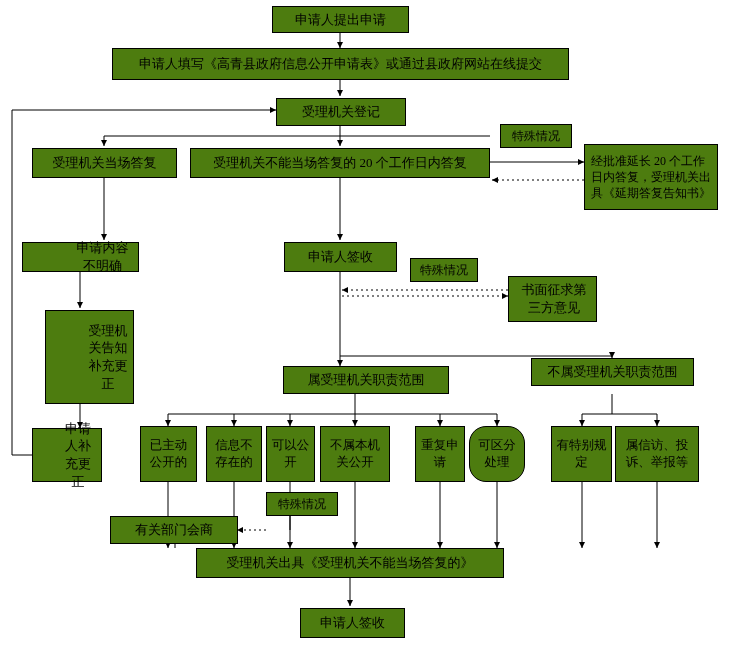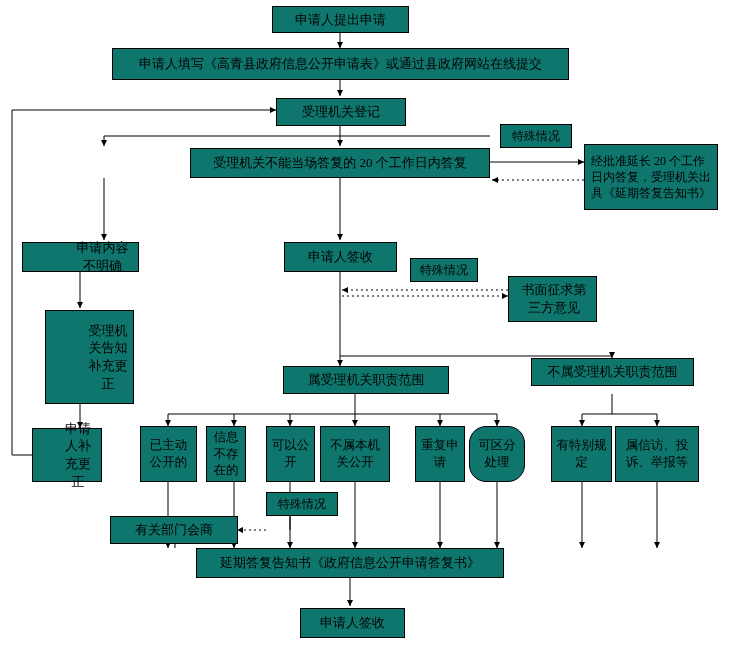--- a/index.html
+++ b/index.html
@@ -7,21 +7,21 @@
     width:750px;height:649px;
     background:#ffffff;
     font-family:"Liberation Serif","DejaVu Serif",serif;
     position:relative;
     overflow:hidden;
   }
   #canvas{position:absolute;left:0;top:0;width:750px;height:649px;}
   .node{
     position:absolute;
     border:1px solid #000;
-    background:#0f766e;
+    background:#4d7c0f;
     box-sizing:border-box;
     display:flex;
     align-items:center;
     justify-content:center;
     text-align:center;
     font-size:13px;
     line-height:1.35;
     color:#000;
     padding:2px 4px;
     z-index:3;
@@ -119,20 +119,23 @@
     </div>
 
   <div class="node" style="left:276px;top:98px;width:130px;height:28px;">
       <span>受理机关登记</span>
     </div>
 
   <div class="node" style="left:500px;top:124px;width:72px;height:24px;font-size:12px;">
       <span>特殊情况</span>
     </div>
 
+  <div class="node" style="left:32px;top:148px;width:145px;height:30px;">
+      <span>受理机关当场答复</span>
+    </div>
 
   <div class="node" style="left:190px;top:148px;width:300px;height:30px;">
       <span>受理机关不能当场答复的 20 个工作日内答复</span>
     </div>
 
   <div class="node multiline" style="left:584px;top:144px;width:134px;height:66px;font-size:12px;text-align:left;padding:4px 6px;">
       <span style="text-align:left;">经批准延长 20 个工作日内答复，受理机关出具《延期答复告知书》</span>
     </div>
 
   <div class="node" style="left:22px;top:242px;width:117px;height:30px;padding-left:48px;">
@@ -164,21 +167,21 @@
     </div>
 
   <div class="node multiline" style="left:32px;top:428px;width:70px;height:54px;padding-left:26px;">
       <span>申请人补充更正</span>
     </div>
 
   <div class="node multiline" style="left:140px;top:426px;width:57px;height:56px;font-size:12.5px;">
       <span>已主动公开的</span>
     </div>
 
-  <div class="node multiline" style="left:206px;top:426px;width:40px;height:56px;font-size:12.5px;">
+  <div class="node multiline" style="left:206px;top:426px;width:56px;height:56px;font-size:12.5px;">
       <span>信息不存在的</span>
     </div>
 
   <div class="node multiline" style="left:266px;top:426px;width:49px;height:56px;font-size:12.5px;">
       <span>可以公开</span>
     </div>
 
   <div class="node multiline" style="left:320px;top:426px;width:70px;height:56px;font-size:12.5px;">
       <span>不属本机关公开</span>
     </div>
@@ -201,20 +204,20 @@
 
   <div class="node" style="left:266px;top:492px;width:72px;height:24px;font-size:12px;">
       <span>特殊情况</span>
     </div>
 
   <div class="node" style="left:110px;top:516px;width:128px;height:28px;">
       <span>有关部门会商</span>
     </div>
 
   <div class="node" style="left:196px;top:548px;width:308px;height:30px;">
-      <span>延期答复告知书《政府信息公开申请答复书》</span>
+      <span>受理机关出具《受理机关不能当场答复的》</span>
     </div>
 
   <div class="node" style="left:300px;top:608px;width:105px;height:30px;">
       <span>申请人签收</span>
     </div>
 
 </div>
 
 </body></html>

